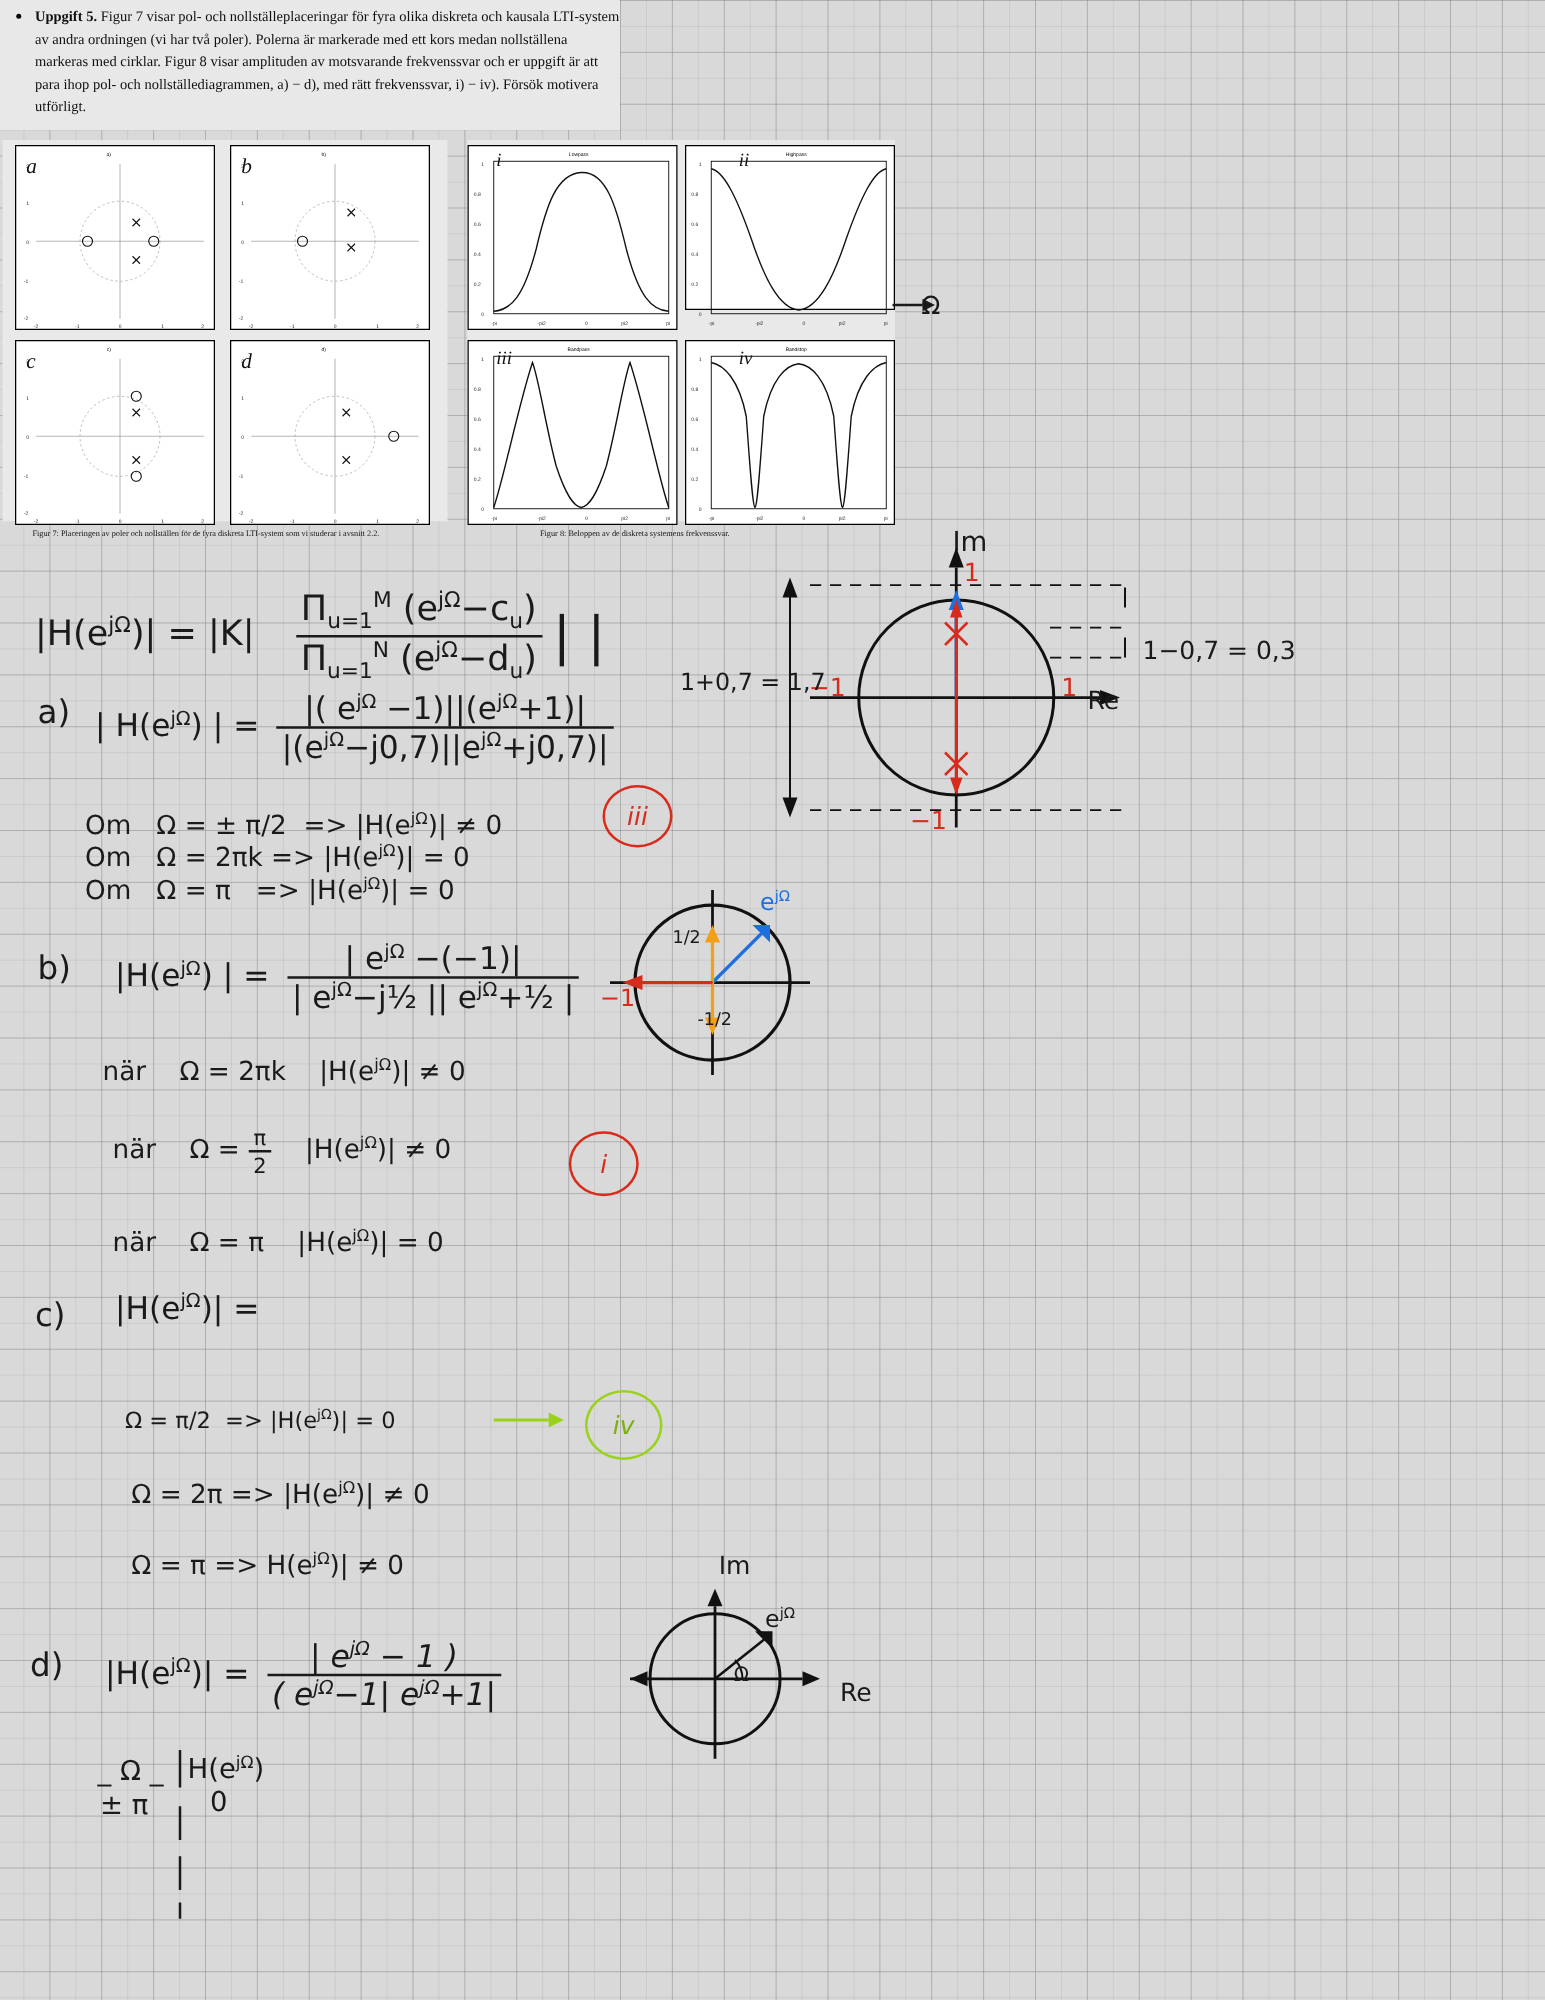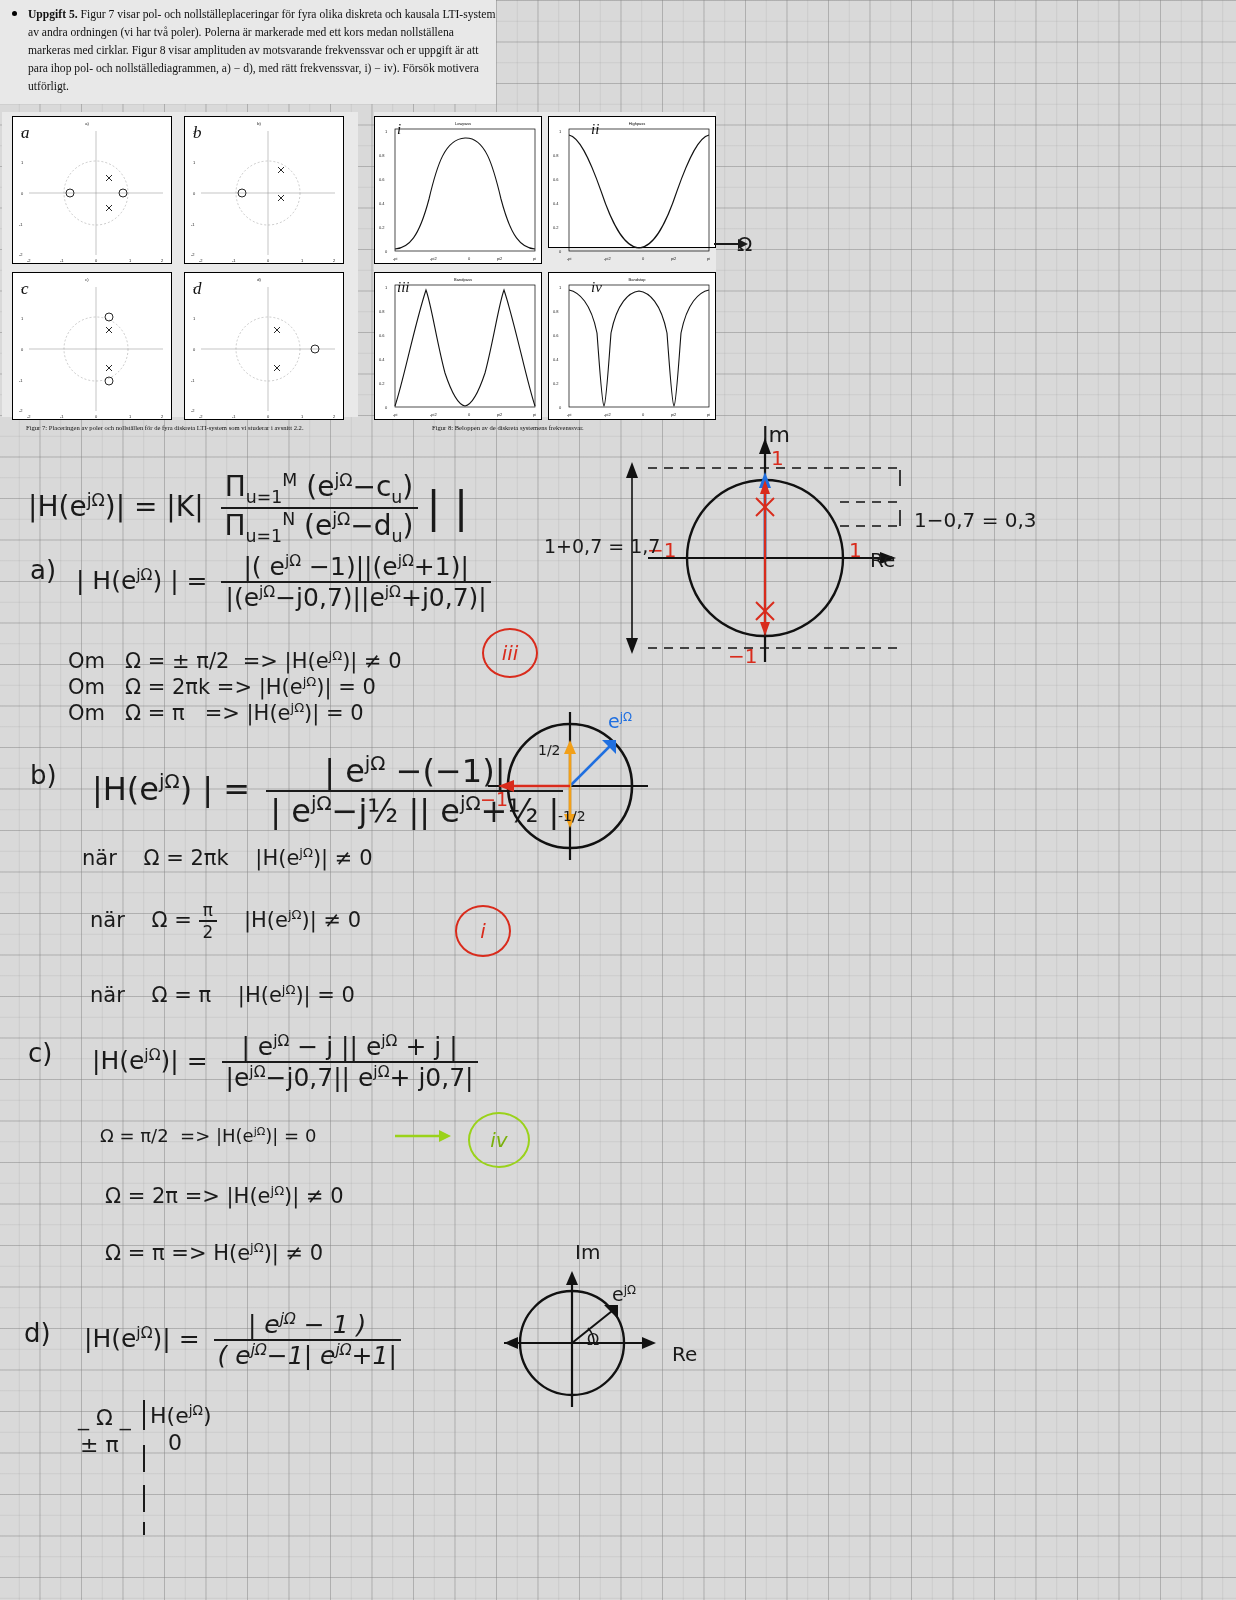--- a/index.html
+++ b/index.html
@@ -309,21 +309,21 @@
 </div>
 
 <svg style="left:714px;top:232px;" width="40" height="24">
   <line x1="0" y1="12" x2="24" y2="12" stroke="#1a1a1a" stroke-width="2"></line>
   <polygon points="24,7 34,12 24,17" fill="#1a1a1a"></polygon>
 </svg>
 <div class="hw" style="left:737px;top:232px;font-size:20px;">Ω</div>
 
 <div class="hw" style="left:28px;top:470px;font-size:28px;">
   <span>|H(e<sup>jΩ</sup>)| = |K|</span>
-  <span style="display:inline-block;vertical-align:middle;margin-left:8px;">
+  <span style="display:inline-block;vertical-align:middle;margin-left:24px;">
     <span class="frac">
       <span class="num">Π<sub>u=1</sub><sup>M</sup> (e<sup>jΩ</sup>−c<sub>u</sub>)</span>
       <span class="den">Π<sub>u=1</sub><sup>N</sup> (e<sup>jΩ</sup>−d<sub>u</sub>)</span>
     </span>
   </span>
   <span style="font-size:42px;vertical-align:middle;">| |</span>
 </div>
 
 <div class="hw" style="left:30px;top:555px;font-size:26px;">a)</div>
 <div class="hw" style="left:76px;top:552px;font-size:25px;">
@@ -336,45 +336,39 @@
   </span>
 </div>
 
 <div class="hw" style="left:68px;top:648px;font-size:21px;">Om&nbsp;&nbsp;&nbsp;Ω = ± π/2&nbsp; =&gt; |H(e<sup>jΩ</sup>)| ≠ 0</div>
 <div class="hw" style="left:68px;top:674px;font-size:21px;">Om&nbsp;&nbsp;&nbsp;Ω = 2πk =&gt; |H(e<sup>jΩ</sup>)| = 0</div>
 <div class="hw" style="left:68px;top:700px;font-size:21px;">Om&nbsp;&nbsp;&nbsp;Ω = π&nbsp;&nbsp; =&gt; |H(e<sup>jΩ</sup>)| = 0</div>
 
 <div class="circ" style="left:482px;top:628px;width:52px;height:46px;font-size:20px;">iii</div>
 
 <div class="hw" style="left:30px;top:760px;font-size:26px;">b)</div>
-<div class="hw" style="left:92px;top:752px;font-size:32px;">
+<div class="hw" style="left:92px;top:752px;font-size:25px;">
   <span>|H(e<sup>jΩ</sup>) | =</span>
   <span style="display:inline-block;vertical-align:middle;margin-left:6px;">
     <span class="frac">
       <span class="num">| e<sup>jΩ</sup> −(−1)|</span>
       <span class="den">| e<sup>jΩ</sup>−j½ || e<sup>jΩ</sup>+½ |</span>
     </span>
   </span>
 </div>
 
 <div class="hw" style="left:82px;top:845px;font-size:21px;">när&nbsp;&nbsp;&nbsp;&nbsp;Ω = 2πk&nbsp;&nbsp;&nbsp;&nbsp;|H(e<sup>jΩ</sup>)| ≠ 0</div>
 <div class="hw" style="left:90px;top:900px;font-size:21px;">när&nbsp;&nbsp;&nbsp;&nbsp;Ω = <span class="frac" style="font-size:.8em;"><span class="num">π</span><span class="den">2</span></span>&nbsp;&nbsp;&nbsp;&nbsp;|H(e<sup>jΩ</sup>)| ≠ 0</div>
 <div class="hw" style="left:90px;top:958px;font-size:21px;margin-top:24px;">när&nbsp;&nbsp;&nbsp;&nbsp;Ω = π&nbsp;&nbsp;&nbsp;&nbsp;|H(e<sup>jΩ</sup>)| = 0</div>
 
 <div class="circ" style="left:455px;top:905px;width:52px;height:48px;font-size:20px;">i</div>
 
 <div class="hw" style="left:28px;top:1038px;font-size:26px;">c)</div>
 <div class="hw" style="left:92px;top:1032px;font-size:25px;">
   <span>|H(e<sup>jΩ</sup>)| =</span>
-  <span style="display:inline-block;vertical-align:middle;margin-left:6px;">
-    <span class="frac">
-      <span class="num">| e<sup>jΩ</sup> − j || e<sup>jΩ</sup> + j |</span>
-      <span class="den">|e<sup>jΩ</sup>−j0,7|| e<sup>jΩ</sup>+ j0,7|</span>
-    </span>
-  </span>
 </div>
 
 <div class="hw" style="left:100px;top:1125px;font-size:18px;">Ω = π/2&nbsp; =&gt; |H(e<sup>jΩ</sup>)| = 0</div>
 <div class="hw" style="left:105px;top:1183px;font-size:21px;">Ω = 2π =&gt; |H(e<sup>jΩ</sup>)| ≠ 0</div>
 <div class="hw" style="left:105px;top:1240px;font-size:21px;">Ω = π =&gt; H(e<sup>jΩ</sup>)| ≠ 0</div>
 
 <svg style="left:395px;top:1125px;" width="60" height="22">
   <line x1="0" y1="11" x2="44" y2="11" stroke="#9ad21a" stroke-width="2.5"></line>
   <polygon points="44,5 56,11 44,17" fill="#9ad21a"></polygon>
 </svg>

